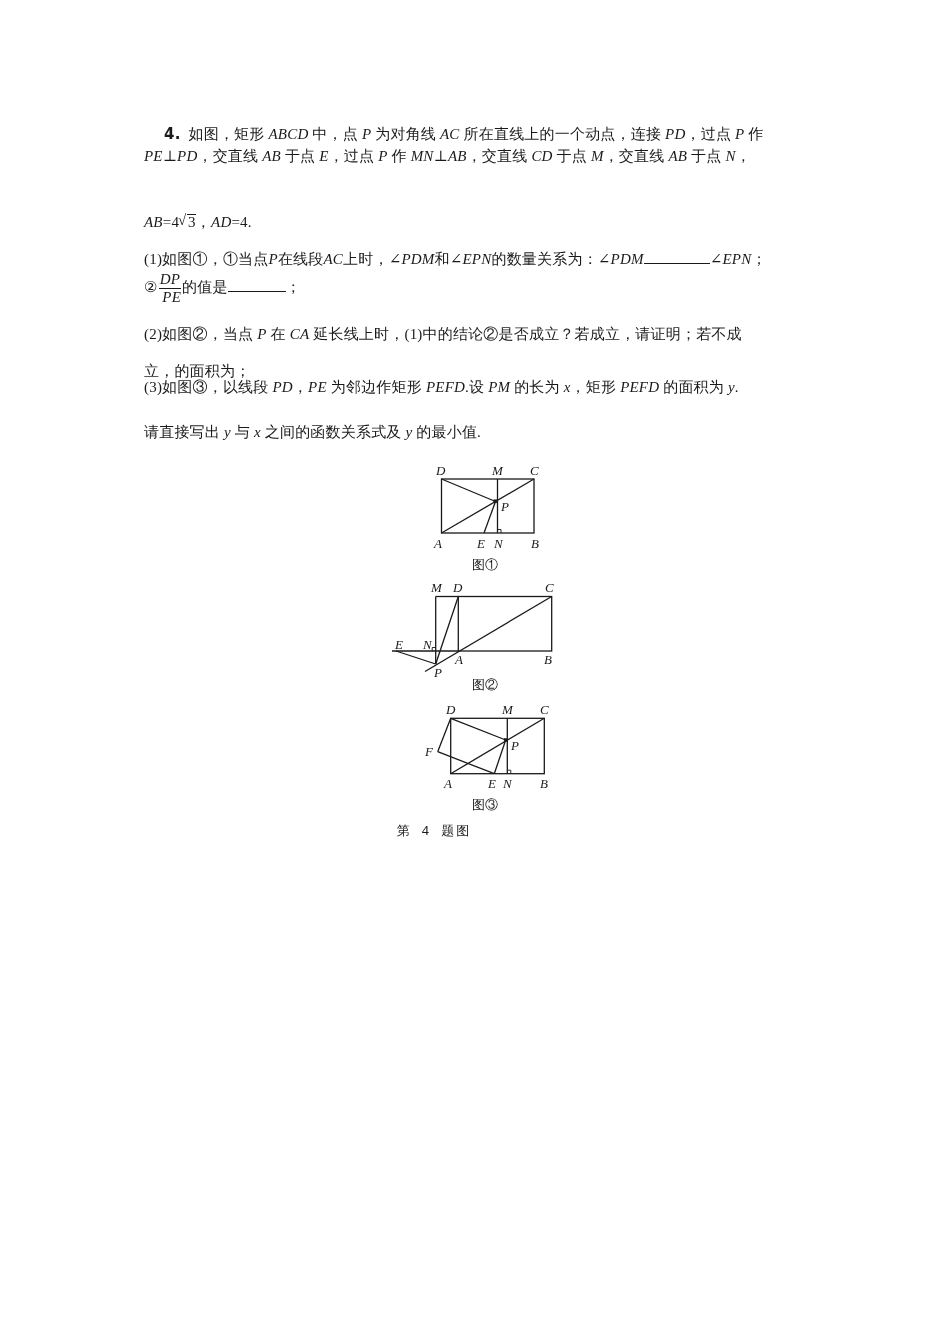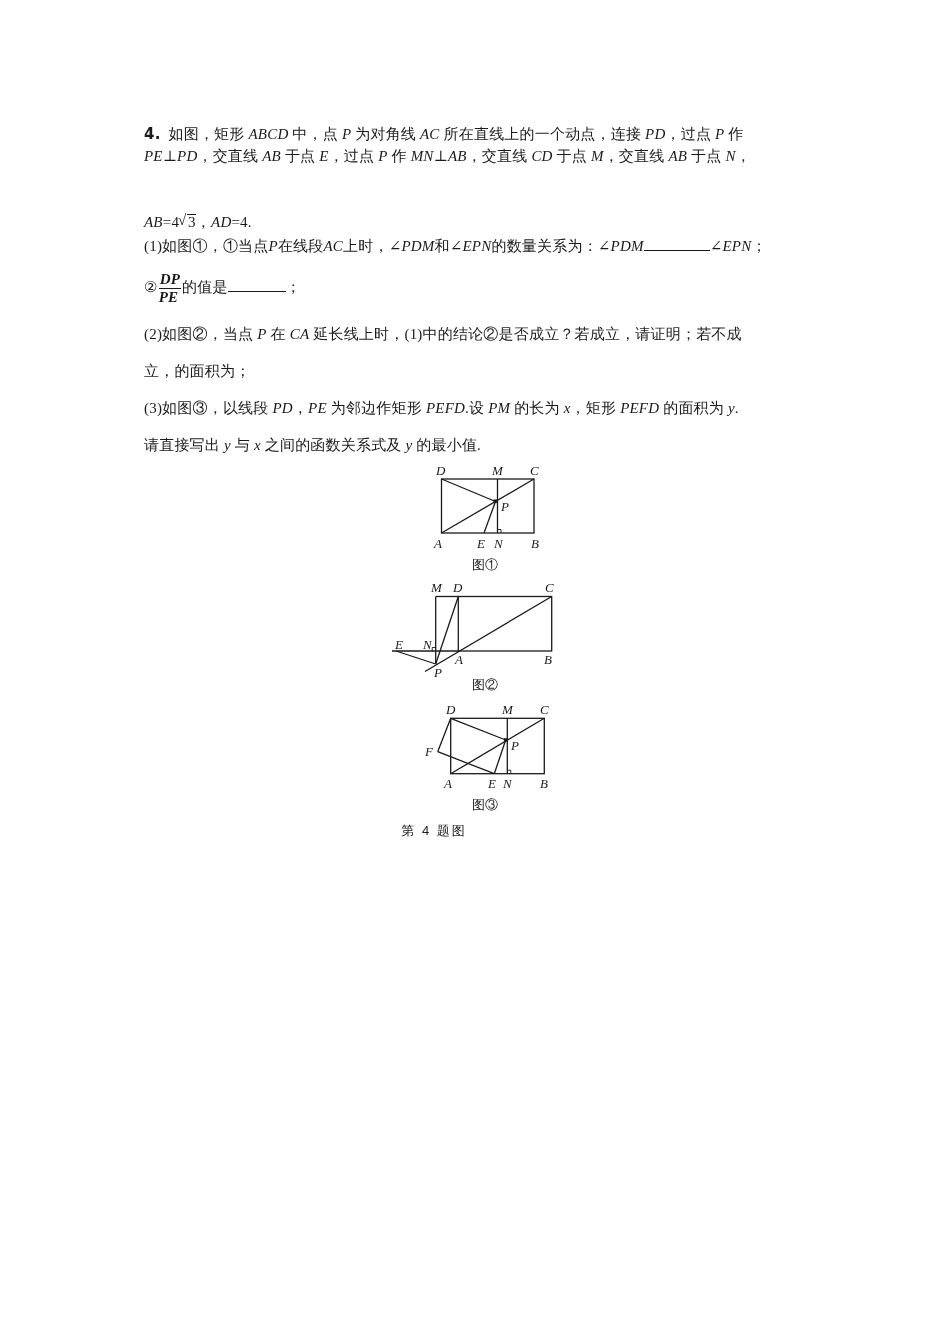--- a/index.html
+++ b/index.html
@@ -3,66 +3,66 @@
 <meta charset="utf-8">
 <style>
   html, body { margin: 0; padding: 0; background: #ffffff; }
   body { width: 950px; height: 1344px; position: relative; overflow: hidden;
          font-family: "DejaVu Serif", "Liberation Serif", serif; color: #1a1a1a; }
   .line { position: absolute; left: 144px; font-size: 15px; line-height: 20px; white-space: nowrap;
           font-family: "Liberation Serif", "DejaVu Serif", serif; letter-spacing: 0.2px; }
   .qnum { font-family: "DejaVu Sans", "Liberation Sans", sans-serif; font-weight: bold; font-size: 15px; margin-right: 4px; }
   i, .it { font-style: italic; font-family: "Liberation Serif", serif; }
   .blank { display: inline-block; border-bottom: 1px solid #1a1a1a; vertical-align: baseline; height: 14px; }
-  .frac { display: inline-block; vertical-align: middle; text-align: left; font-style: italic; margin: 0 1px; font-weight: bold; }
+  .frac { display: inline-block; vertical-align: middle; text-align: right; font-style: italic; margin: 0 1px; }
   .frac .num { display: block; border-bottom: 1px solid #1a1a1a; padding: 0 1px; line-height: 17px; }
   .frac .den { display: block; line-height: 17px; }
   .sqrt { display: inline-block; border-top: 1px solid #1a1a1a; padding-left: 1px; margin-left: 8px; position: relative; line-height: 15px; }
   .sqrt::before { content: "√"; position: absolute; left: -9px; top: -2px; font-size: 15px; font-style: normal; }
   svg.fig { position: absolute; left: 0; top: 0; }
   .fig-label { font-family: "Liberation Serif", serif; font-style: italic; font-size: 13px; fill: #1a1a1a; }
   .fig-cap { font-family: "DejaVu Serif", serif; font-size: 13px; fill: #1a1a1a; }
   .caption { position: absolute; left: 0; width: 868px; text-align: center; top: 822px; font-size: 13px;
-             font-family: Liberation Sans, sans-serif; letter-spacing: 2px; }
+             font-family: Liberation Mono, monospace; letter-spacing: 2px; }
 </style>
 </head>
 <body>
 
-<div class="line" style="top:124px;">
+<div class="line" style="top:124px;margin-left:20px;">
   <span class="qnum">4.</span>
   <span>如图，矩形 </span><i>ABCD</i><span> 中，点 </span><i>P</i><span> 为对角线 </span><i>AC</i><span> 所在直线上的一个动点，连接 </span><i>PD</i><span>，过点 </span><i>P</i><span> 作</span>
 </div>
 
 <div class="line" style="top:146px;">
   <i>PE</i><span>⊥</span><i>PD</i><span>，交直线 </span><i>AB</i><span> 于点 </span><i>E</i><span>，过点 </span><i>P</i><span> 作 </span><i>MN</i><span>⊥</span><i>AB</i><span>，交直线 </span><i>CD</i><span> 于点 </span><i>M</i><span>，交直线 </span><i>AB</i><span> 于点 </span><i>N</i><span>，</span>
 </div>
 
 <div class="line" style="top:212px;">
   <i>AB</i><span>=4</span><span class="sqrt"><span>3</span></span><span>，</span><i>AD</i><span>=4.</span>
 </div>
 
-<div class="line" style="top:236px;">
+<div class="line" style="top:249px;">
   <span>(1)如图①，①当点</span><i>P</i><span>在线段</span><i>AC</i><span>上时，∠</span><i>PDM</i><span>和∠</span><i>EPN</i><span>的数量关系为：∠</span><i>PDM</i><span class="blank" style="width:66px;"></span><span>∠</span><i>EPN</i><span>；</span>
 </div>
 
 <div class="line" style="top:268px; line-height:38px;">
   <span>②</span><span class="frac"><span class="num">DP</span><span class="den">PE</span></span><span>的值是</span><span class="blank" style="width:58px;"></span><span>；</span>
 </div>
 
 <div class="line" style="top:324px;text-align:center;">
   <span>(2)如图②，当点 </span><i>P</i><span> 在 </span><i>CA</i><span> 延长线上时，(1)中的结论②是否成立？若成立，请证明；若不成</span>
 </div>
 <div class="line" style="top:361px;">
   <span>立，的面积为；</span>
 </div>
 
-<div class="line" style="top:398px;">
+<div class="line" style="top:377px;">
   <span>(3)如图③，以线段 </span><i>PD</i><span>，</span><i>PE</i><span> 为邻边作矩形 </span><i>PEFD</i><span>.设 </span><i>PM</i><span> 的长为 </span><i>x</i><span>，矩形 </span><i>PEFD</i><span> 的面积为 </span><i>y</i><span>.</span>
 </div>
-<div class="line" style="top:435px;">
+<div class="line" style="top:422px;">
   <span>请直接写出 </span><i>y</i><span> 与 </span><i>x</i><span> 之间的函数关系式及 </span><i>y</i><span> 的最小值.</span>
 </div>
 
 <svg class="fig" width="950" height="850" viewBox="0 0 950 850">
   <g stroke="#1a1a1a" stroke-width="1.3" fill="none">
 
     <g>
       <rect x="441.5" y="479" width="92.5" height="54"></rect>
       <line x1="441.5" y1="533" x2="534" y2="479"></line>
       <line x1="441.5" y1="479" x2="495.5" y2="501.5"></line>

